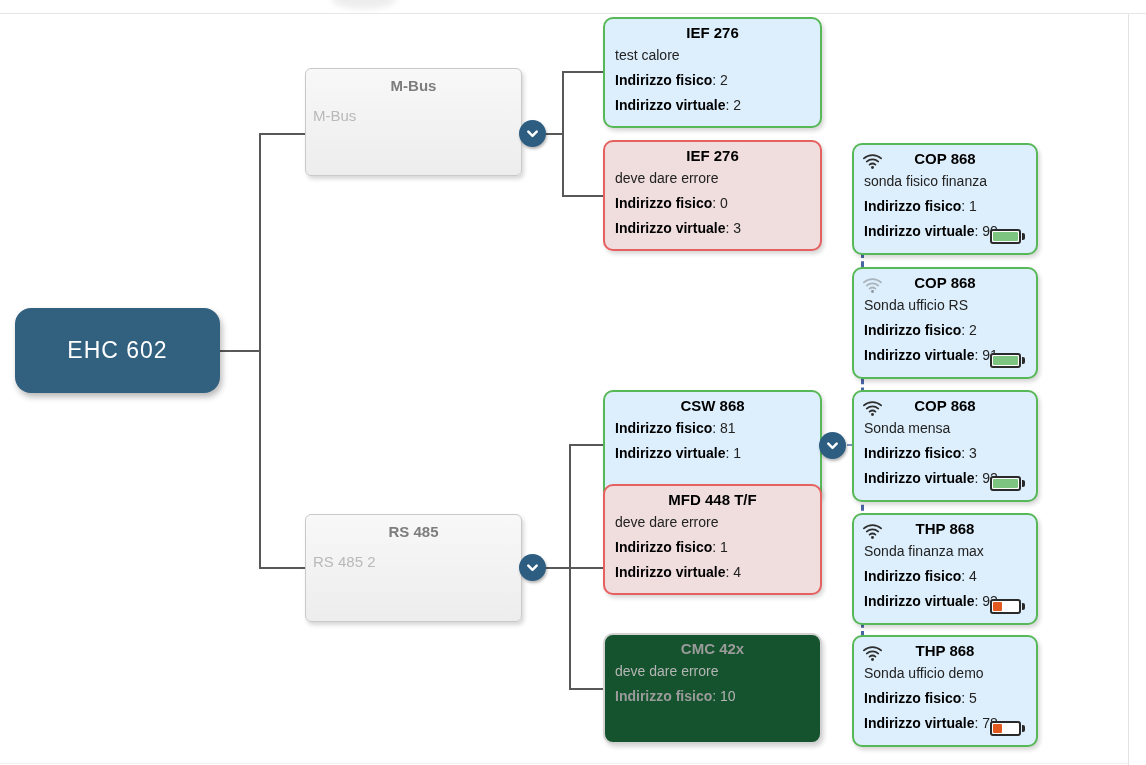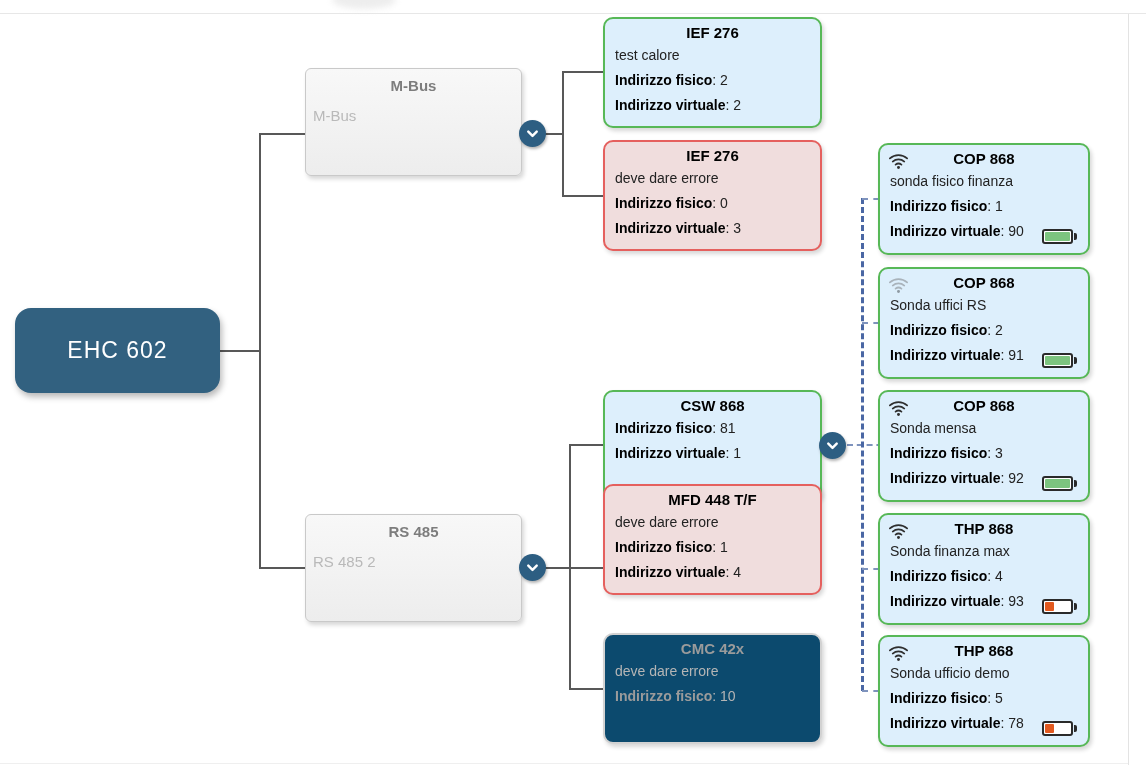--- a/index.html
+++ b/index.html
@@ -31,25 +31,25 @@
   .bus-subtitle{color:#b9b9b9;font-size:15px;margin:13px 0 0 7px}
 
   
   .card{position:absolute;left:603px;width:219px;height:111px;border-radius:10px;border:2px solid;
         padding:5px 10px 0;box-shadow:2px 3px 4px rgba(0,0,0,.16);font-size:14px;cursor:pointer}
   .card-title{text-align:center;font-weight:bold;font-size:15px;color:#000;margin-bottom:2px}
   .row{line-height:25px;color:#222;white-space:nowrap}
   .row b{color:#000}
   .ok{background:#ddeffc;border-color:#57b857}
   .err{background:#f0dddd;border-color:#e5605e}
-  .dis{background:#0c4a6e;border-color:#d2d2d2}
+  .dis{background:#14532d;border-color:#d2d2d2}
   .dis .card-title{color:#9b9b9b}
   .dis .row{color:#b5b5b5}
   .dis .row b{color:#9b9b9b}
-  .sensor{left:878px;width:212px;height:112px}
+  .sensor{left:852px;width:186px;height:112px}
 
   
   .wifi{position:absolute;left:8px;top:6px}
   .wifi path{fill:none;stroke:#2f2f2f;stroke-width:2;stroke-linecap:round}
   .wifi circle{fill:#2f2f2f}
   .wifi.weak path{stroke:#a9b3bb}
   .wifi.weak circle{fill:#8d99a2}
 
   
   .batt{position:absolute;right:15px;bottom:9px;width:31px;height:15px;border:2px solid #2a2a2a;border-radius:3px;background:#fff}
@@ -174,21 +174,21 @@
   </div>
 
   <div class="card ok sensor" style="top:267px">
     <svg class="wifi weak" width="21" height="19" viewBox="0 0 24 22">
       <path d="M2 8.5a15 15 0 0 1 20 0"></path>
         <path d="M5.3 12.2a10 10 0 0 1 13.4 0"></path>
         <path d="M8.6 15.8a5.5 5.5 0 0 1 6.8 0"></path>
         <circle cx="12" cy="19" r="1.7"></circle>
     </svg>
     <div class="card-title">COP 868</div>
-    <div class="row">Sonda uffici RS</div>
+    <div class="row">Sonda ufficio RS</div>
     <div class="row"><b>Indirizzo fisico</b><span>: </span><span>2</span></div>
     <div class="row"><b>Indirizzo virtuale</b><span>: </span><span>91</span></div>
     <span class="batt full">
         <span class="fill"></span>
       </span>
   </div>
 
   <div class="card ok sensor" style="top:390px">
     <svg class="wifi" width="21" height="19" viewBox="0 0 24 22">
       <path d="M2 8.5a15 15 0 0 1 20 0"></path>

